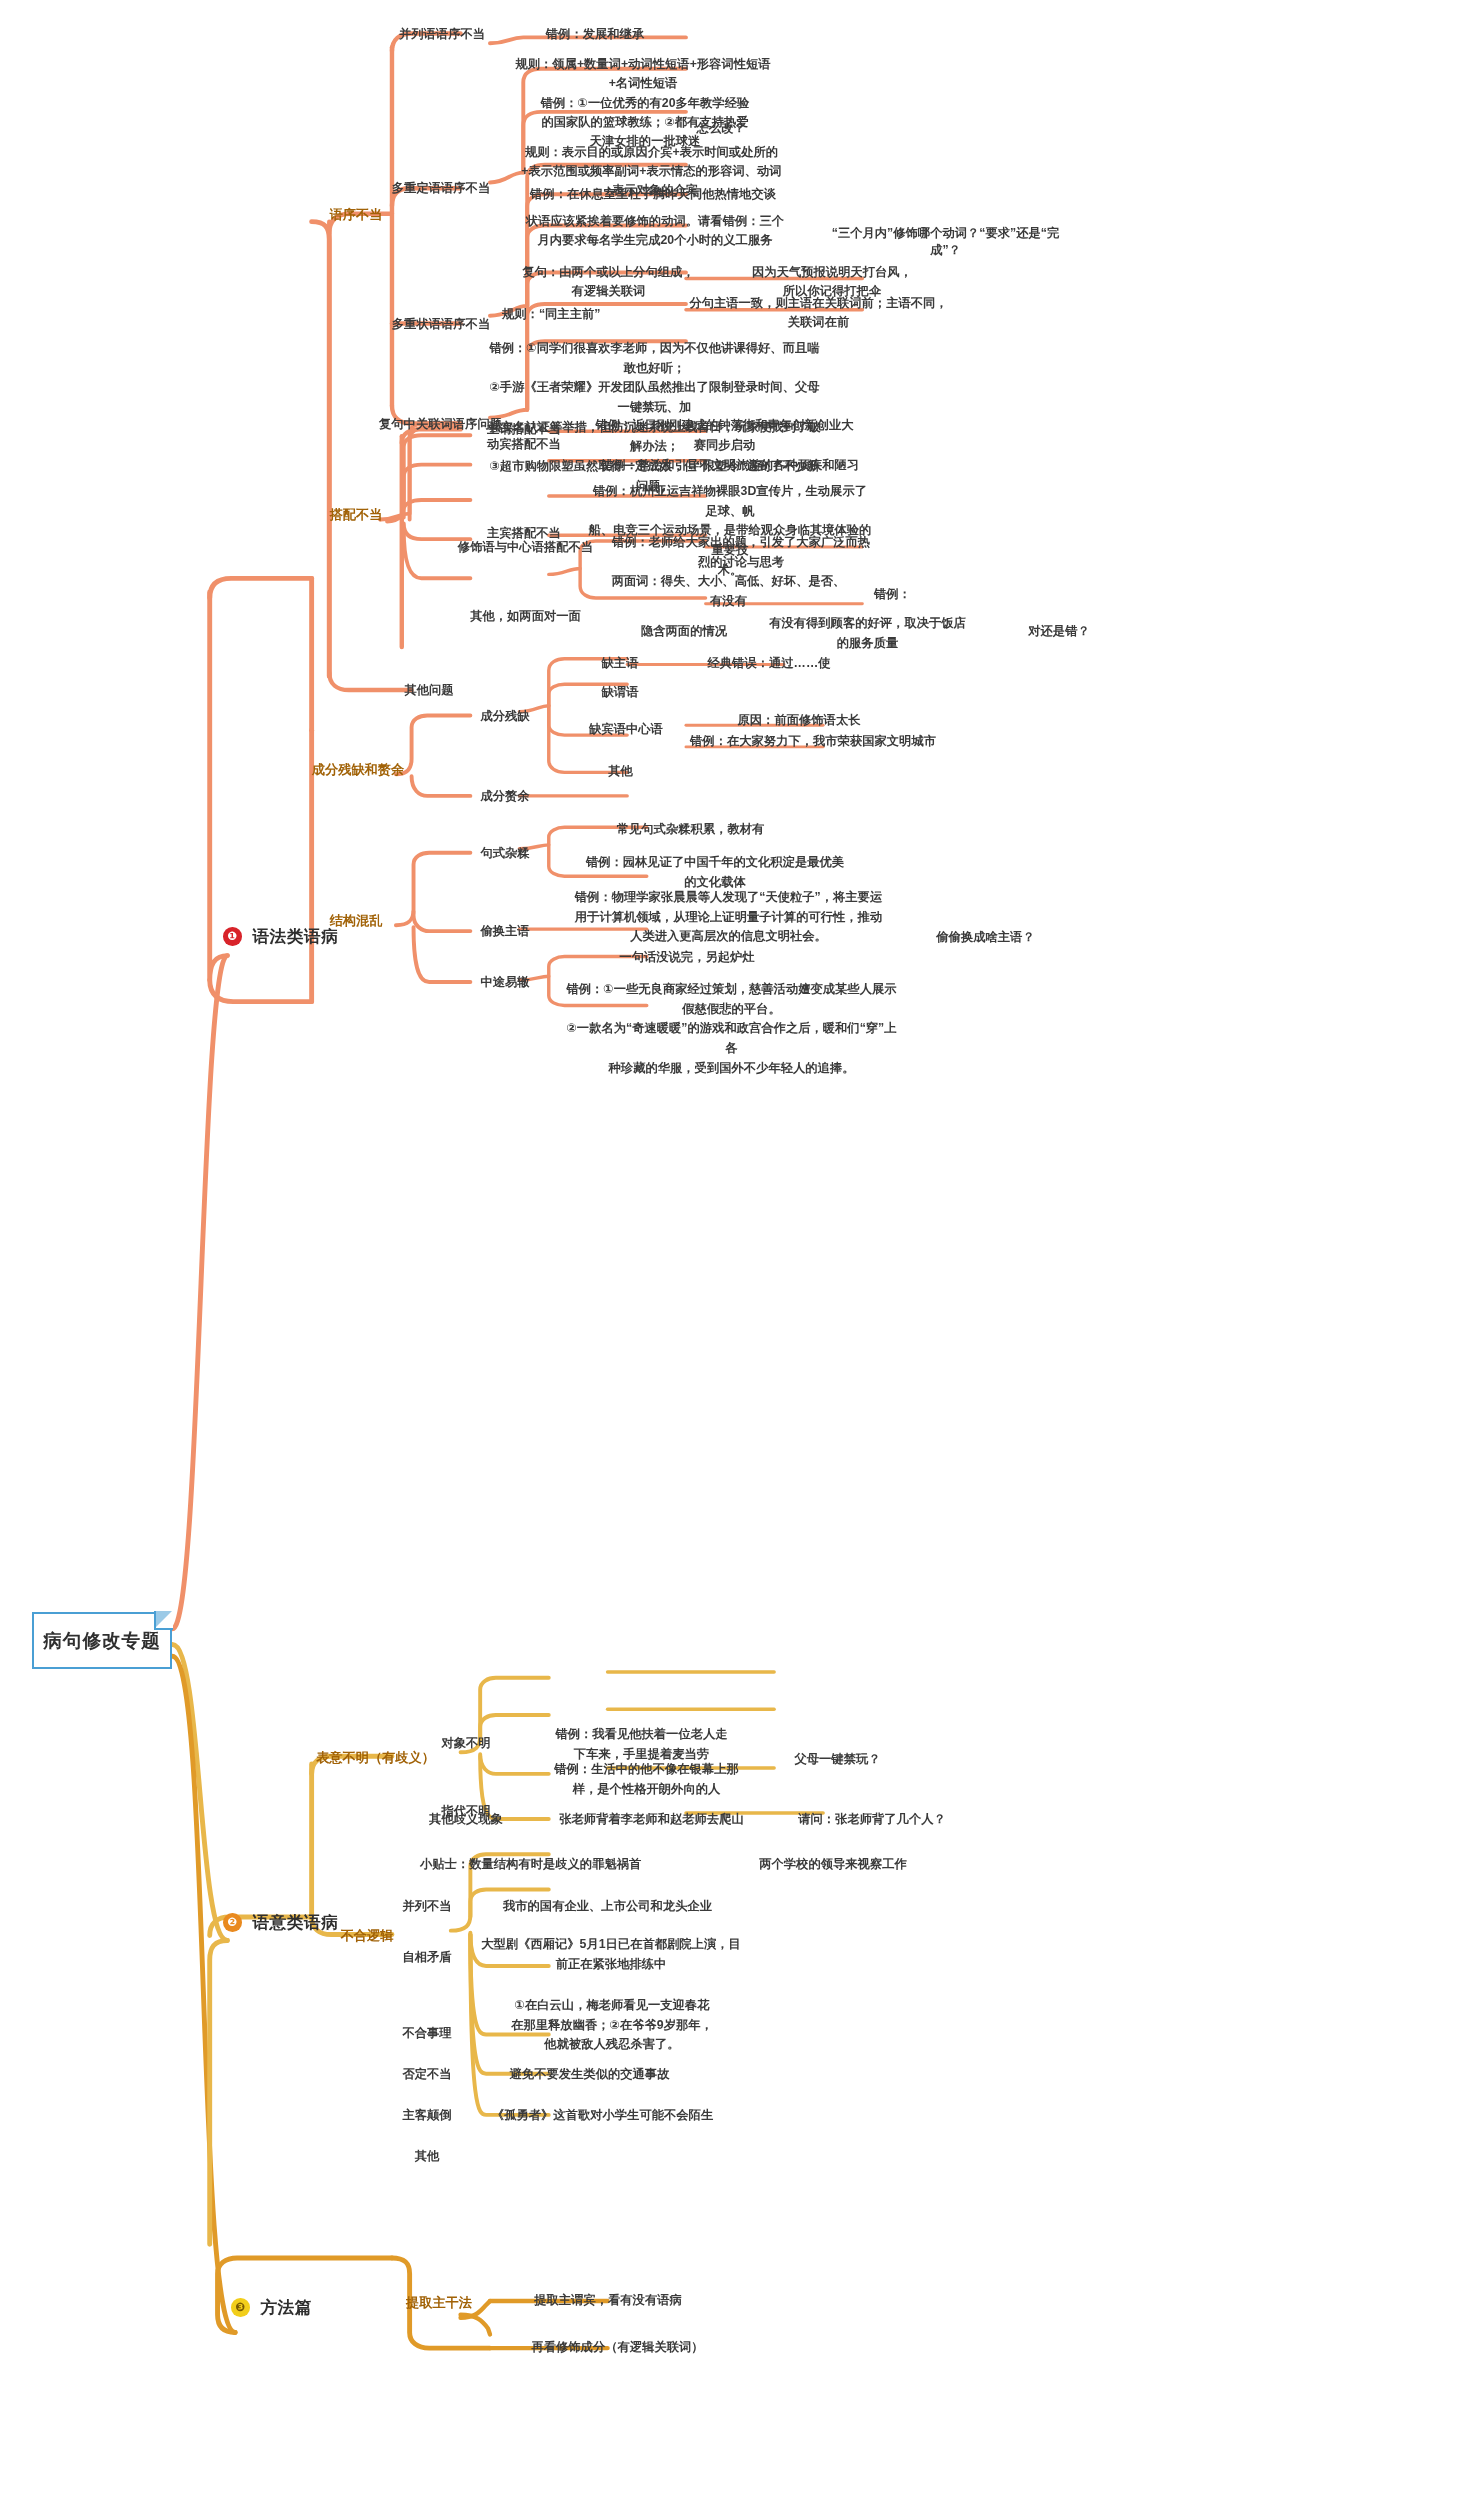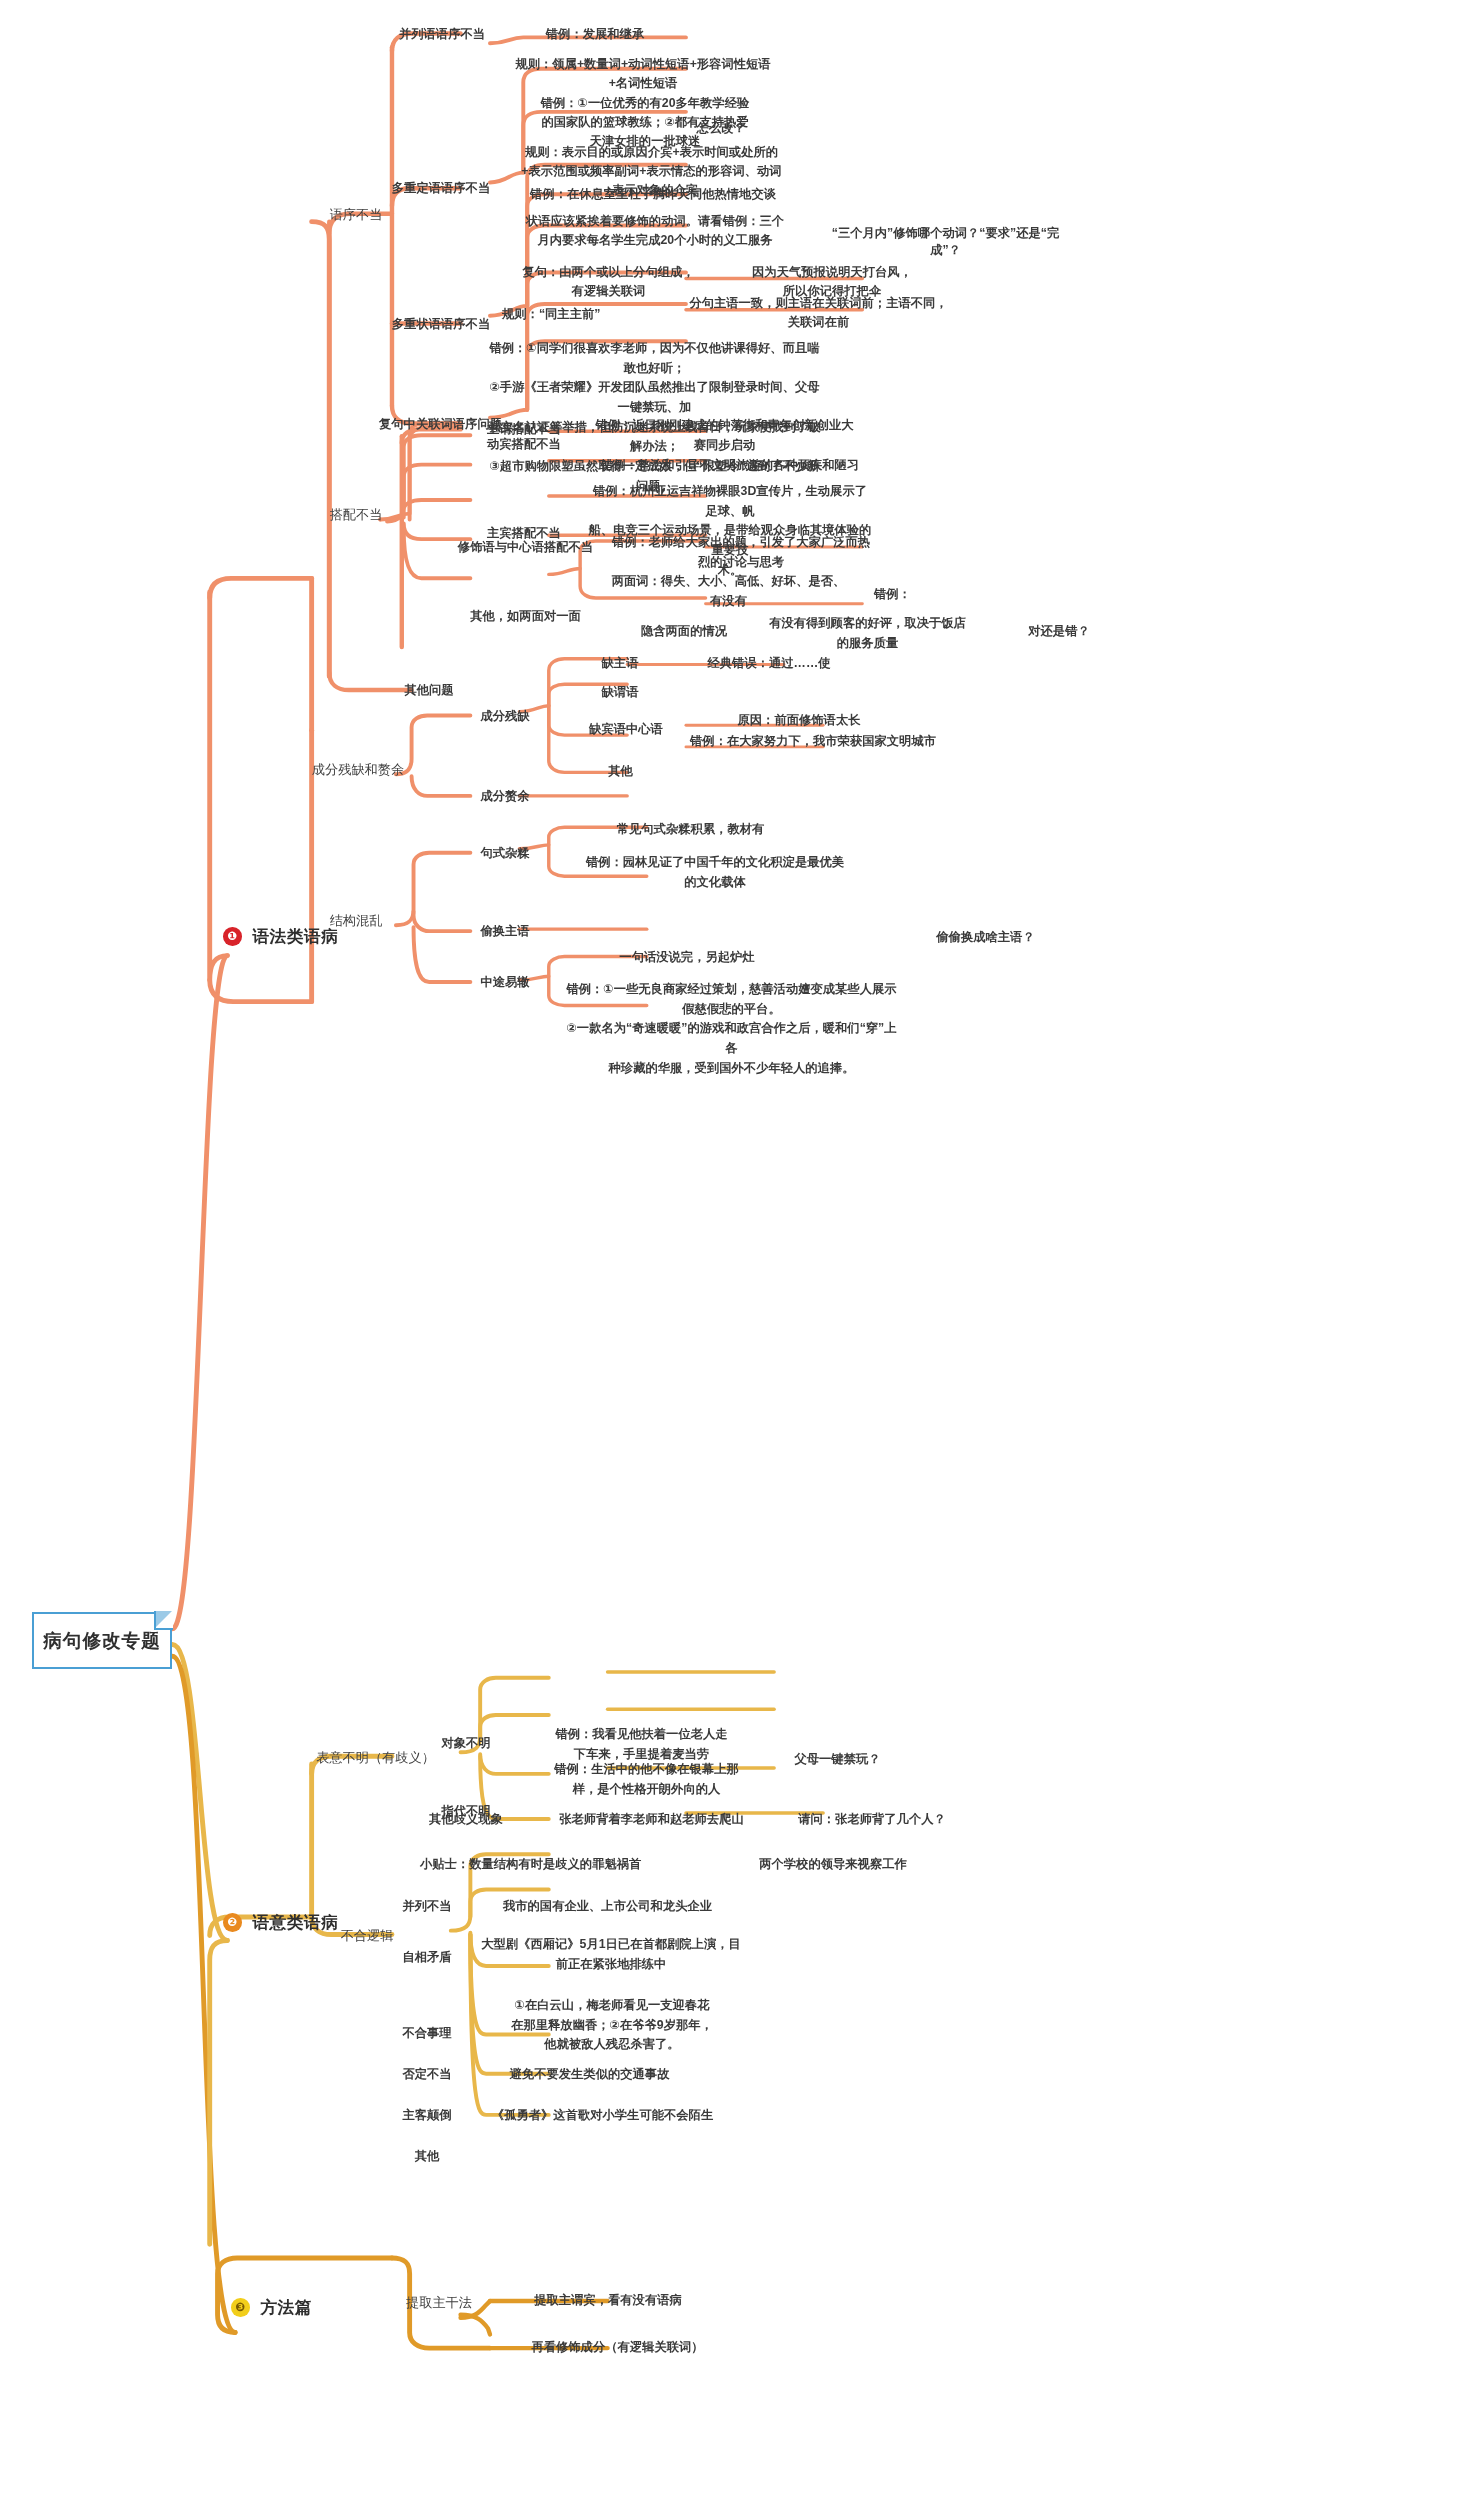--- a/index.html
+++ b/index.html
@@ -34,21 +34,21 @@
   
   .l1{display:flex;align-items:center;gap:10.8px;}
   .l1 .badge{
     width:18.6px;height:18.6px;border-radius:50%;
     display:flex;align-items:center;justify-content:center;
     color:#ffffff;font-size:11.8px;font-weight:bold;flex:0 0 auto;
     font-family:"DejaVu Sans",sans-serif;line-height:1;
   }
   .l1 .txt{font-size:16.7px;font-weight:bold;color:#2f2f2f;letter-spacing:0.5px;}
 
-  .l2 .txt{font-size:13.2px;font-weight:normal;color:#404040;}
+  .l2 .txt{font-size:13.2px;font-weight:bold;color:#a16207;}
   .l3 .txt{font-size:12.3px;font-weight:bold;color:#3a3a3a;}
   .leaf .txt{font-size:12.3px;color:#3a3a3a;font-weight:bold;}
   .ctr{text-align:center;}
   .lft{text-align:left;}
 </style>
 </head>
 <body>
 
 <div id="canvas">
 
@@ -363,20 +363,25 @@
     <span class="txt">常见句式杂糅积累，教材有</span>
   </div>
   <div class="node leaf ctr" style="left:578px;top:853px;width:274px;line-height:1.6;">
     <span class="txt">错例：园林见证了中国千年的文化积淀是最优美
 的文化载体</span>
   </div>
 
   <div class="node l3 ctr" style="left:461px;top:923px;width:88px;">
     <span class="txt">偷换主语</span>
   </div>
+  <div class="node leaf ctr" style="left:567px;top:888px;width:323px;line-height:1.6;">
+    <span class="txt">错例：物理学家张晨晨等人发现了“天使粒子”，将主要运
+用于计算机领域，从理论上证明量子计算的可行性，推动
+人类进入更高层次的信息文明社会。</span>
+  </div>
   <div class="node leaf ctr" style="left:912px;top:929px;width:147px;">
     <span class="txt">偷偷换成啥主语？</span>
   </div>
 
   <div class="node l3 ctr" style="left:461px;top:974px;width:88px;">
     <span class="txt">中途易辙</span>
   </div>
   <div class="node leaf ctr" style="left:584px;top:949px;width:206px;">
     <span class="txt">一句话没说完，另起炉灶</span>
   </div>

